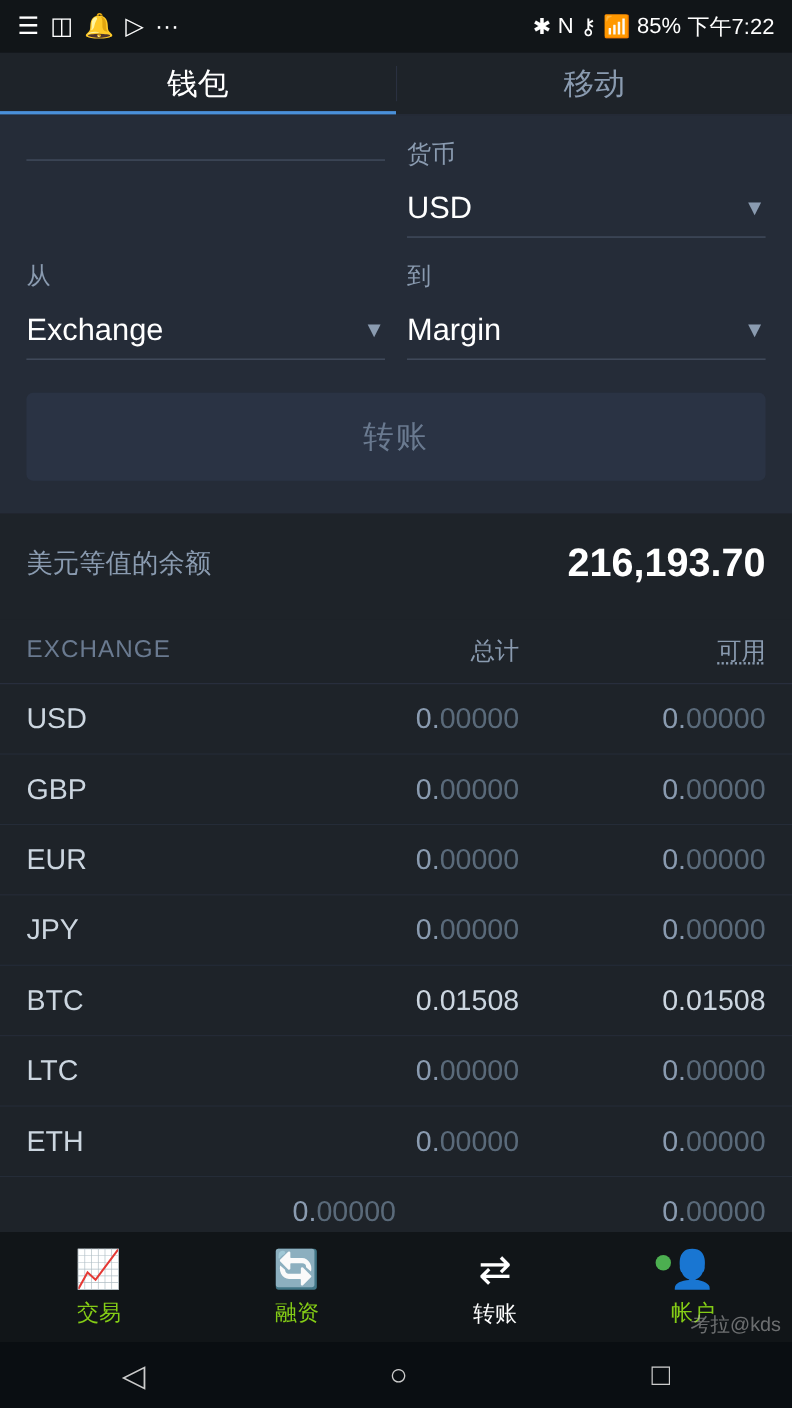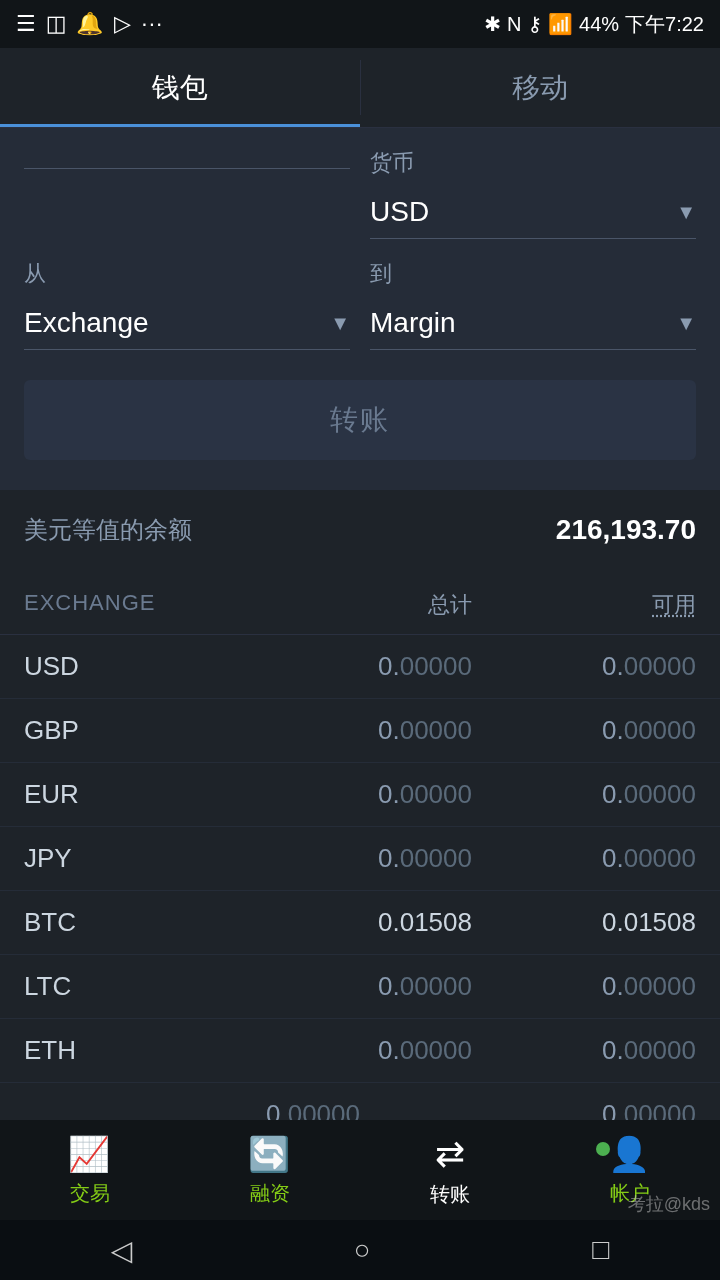--- a/index.html
+++ b/index.html
@@ -30,21 +30,21 @@
 
     
     .top-tabs {
       display: flex;
       width: 100%;
       background: #1e2329;
       border-bottom: 1px solid #2a3040;
     }
     .top-tab {
       flex: 1;
-      height: 79px;
+      height: 56px;
       display: flex;
       align-items: center;
       justify-content: center;
       font-size: 28px;
       color: #8a9bb0;
       cursor: pointer;
       position: relative;
     }
     .top-tab.active {
       color: #fff;
@@ -138,21 +138,21 @@
       align-items: center;
       margin-bottom: 20px;
     }
 
     .balance-label {
       font-size: 24px;
       color: #8a9bb0;
     }
 
     .balance-value {
-      font-size: 28px;
+      font-size: 36px;
       color: #fff;
       font-weight: bold;
     }
 
     
     .exchange-section {
       background: #1e2329;
       padding: 0 0 80px;
     }
 
@@ -305,21 +305,21 @@
     <span>◫</span>
     <span>🔔</span>
     <span>▷</span>
     <span>···</span>
   </div>
   <div class="status-right">
     <span>✱</span>
     <span>N</span>
     <span>⚷</span>
     <span>📶</span>
-    <span>44%</span>
+    <span>85%</span>
     <span>下午7:22</span>
   </div>
 </div>
 
 <div class="top-tabs">
   <div class="top-tab active">
     <span>钱包</span>
   </div>
   <div class="tab-divider"></div>
   <div class="top-tab">

